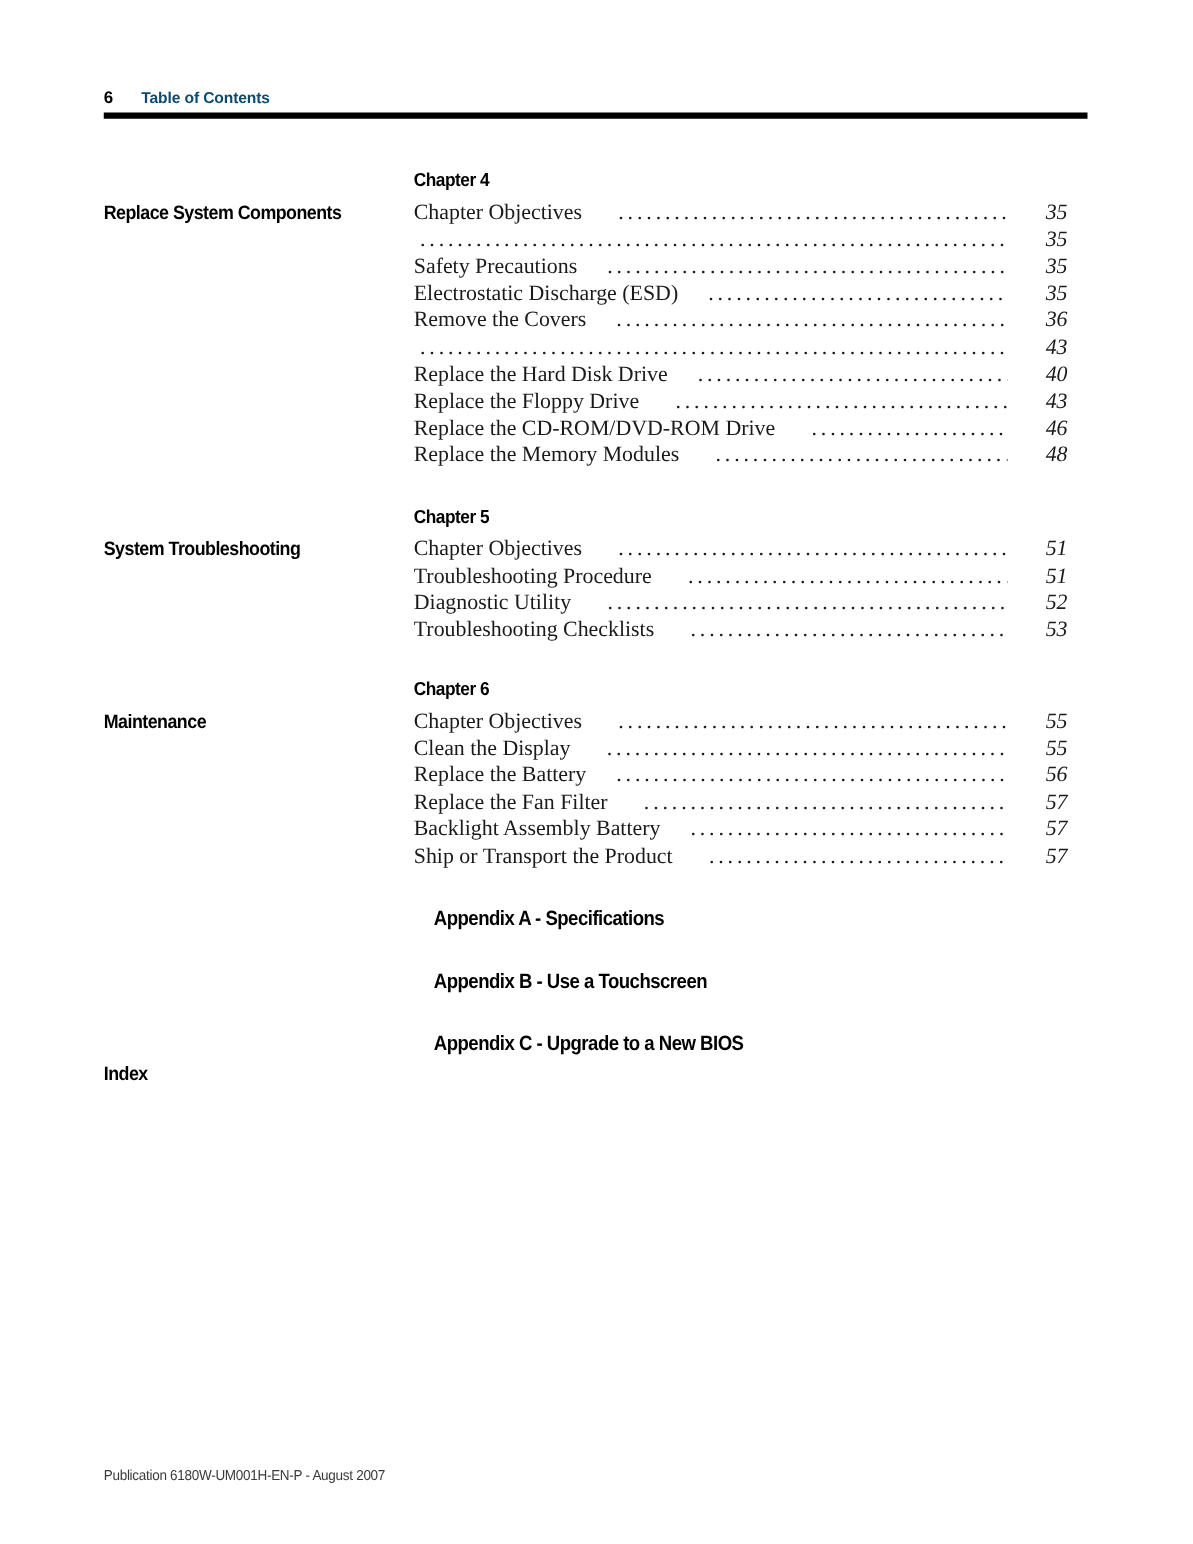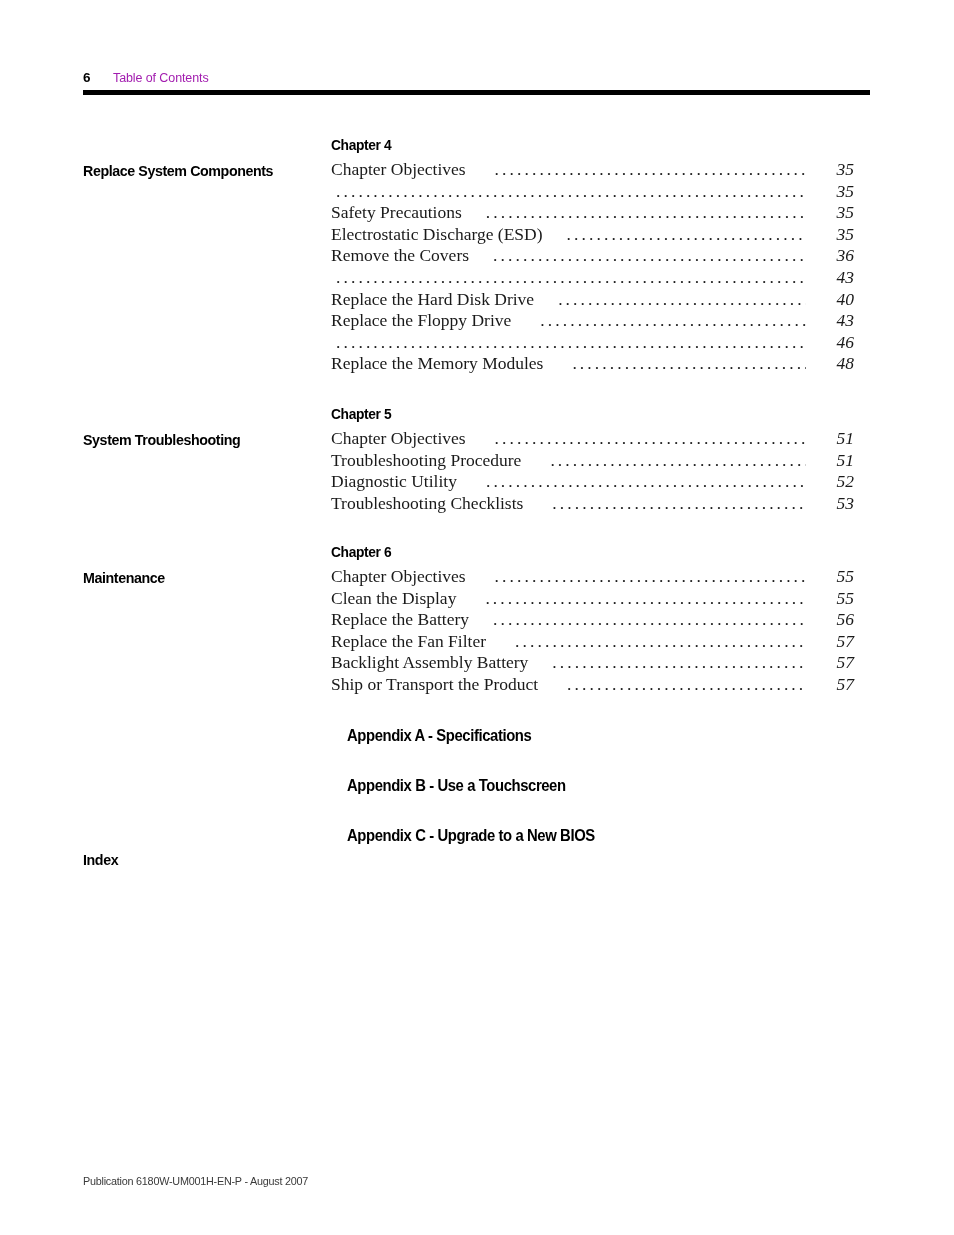--- a/index.html
+++ b/index.html
@@ -31,23 +31,23 @@
     font-family: "Liberation Sans", sans-serif;
     font-weight: bold;
     font-size: 13.5px;
     color: #000000;
     width: 30px;
     letter-spacing: -0.2px;
   }
 
   .header-title {
     font-family: "Liberation Sans", sans-serif;
-    font-weight: normal;
+    font-weight: bold;
     font-size: 12.5px;
-    color: #a21caf;
+    color: #0c4a6e;
     letter-spacing: -0.1px;
   }
 
   .header-rule {
     position: absolute;
     left: 83px;
     top: 90px;
     width: 787px;
     height: 5px;
     background: #000000;
@@ -238,20 +238,21 @@
               <span class="toc-text">Replace the Hard Disk Drive</span>
               <span class="toc-leader">....................................................................................</span>
               <span class="toc-page">40</span>
             </li>
             <li class="toc-entry">
               <span class="toc-text">Replace the Floppy Drive</span>
               <span class="toc-leader pad-left">....................................................................................</span>
               <span class="toc-page">43</span>
             </li>
             <li class="toc-entry">
+              <span class="toc-text">Replace the CD-ROM/DVD-ROM Drive</span>
               <span class="toc-leader pad-left">....................................................................................</span>
               <span class="toc-page">46</span>
             </li>
             <li class="toc-entry">
               <span class="toc-text">Replace the Memory Modules</span>
               <span class="toc-leader pad-left">....................................................................................</span>
               <span class="toc-page">48</span>
             </li>
           </ul>
         </div>

